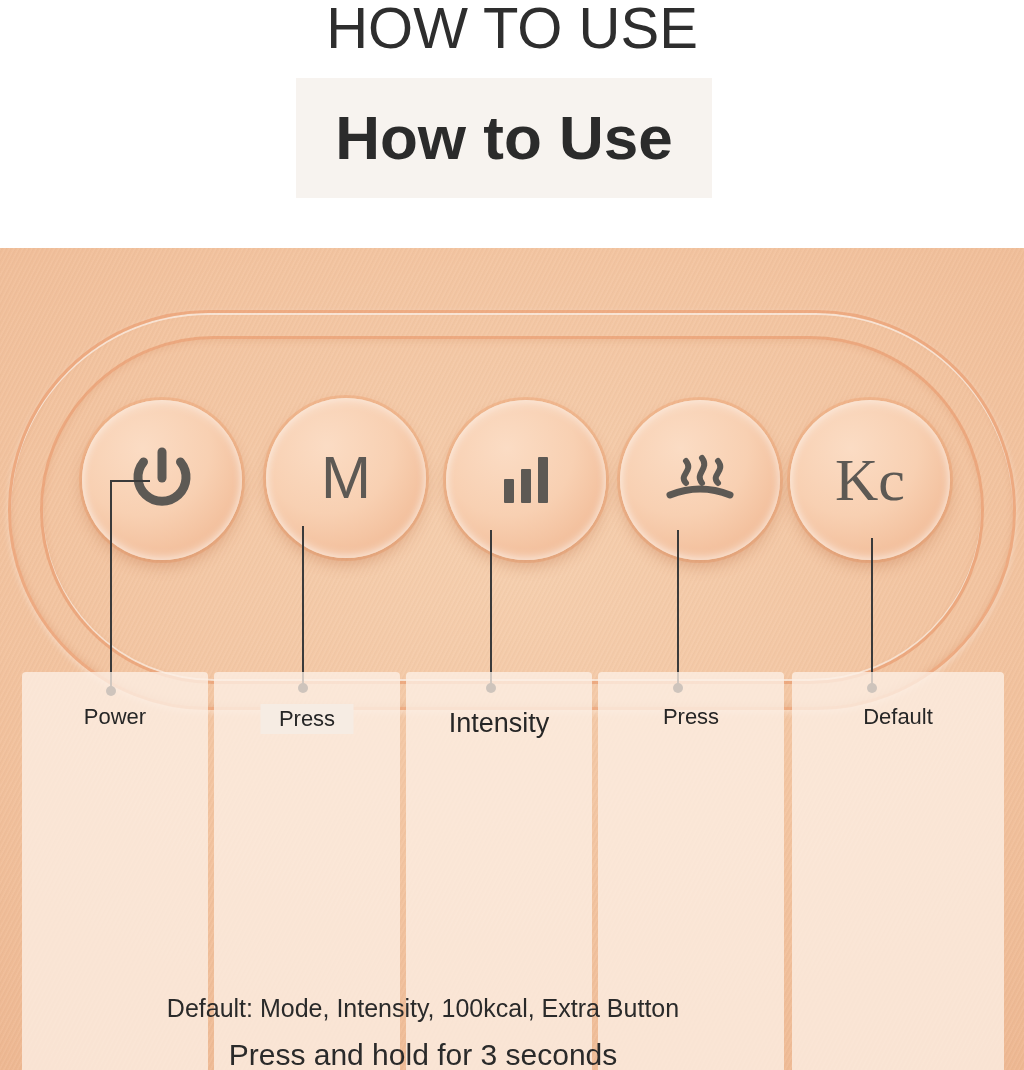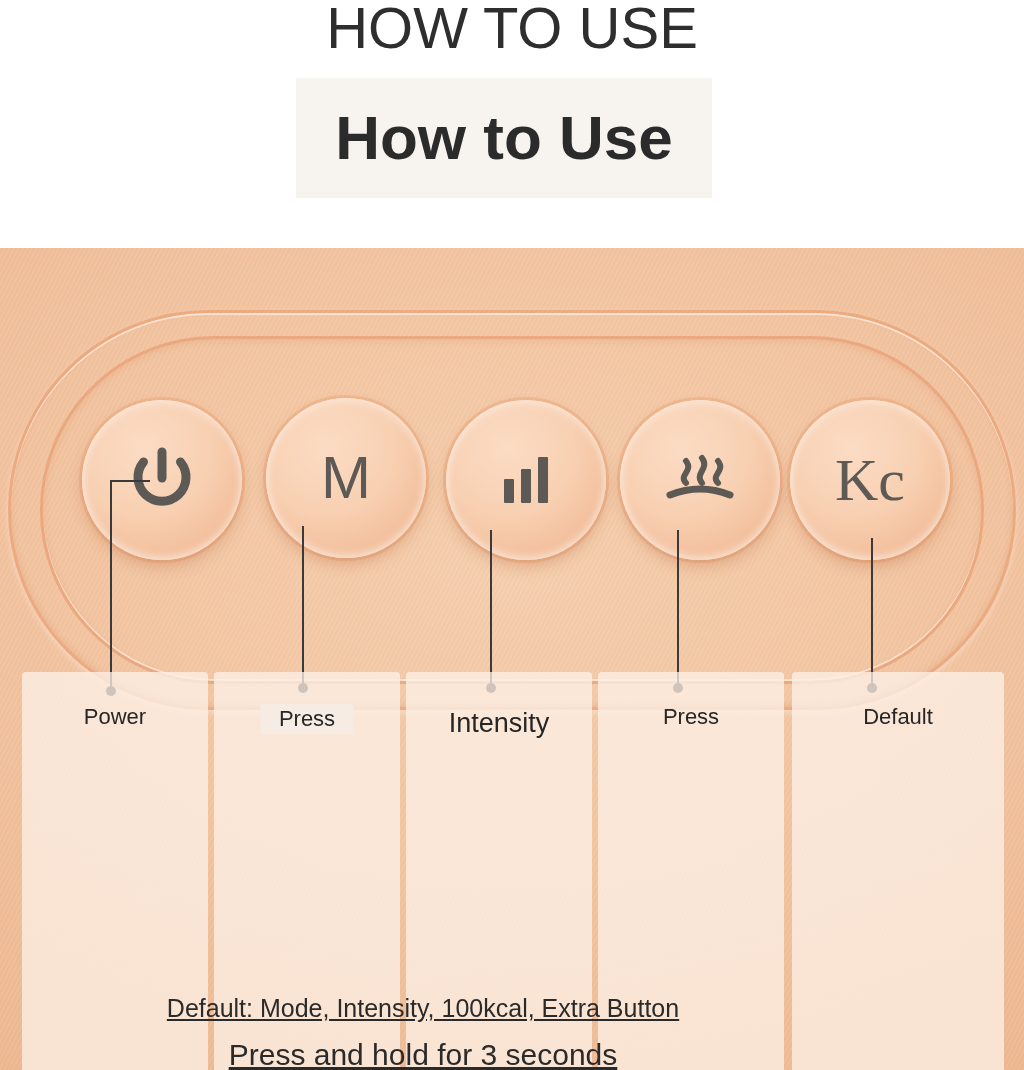--- a/index.html
+++ b/index.html
@@ -196,21 +196,20 @@
     left: 22px; top: 424px;
     width: 982px; height: 478px;
     pointer-events: none;
   }
   .note {
     position: absolute;
     left: 0; width: 802px;
     text-align: center;
     color: #2a2a2a;
     white-space: nowrap;
-    text-decoration: underline;
   }
   .note-default { top: 322px; font-size: 25px; }
   .note-hold    { top: 366px; font-size: 30px; }
 </style>
 </head>
 <body>
 
 <div class="page">
 
   <div class="header">

